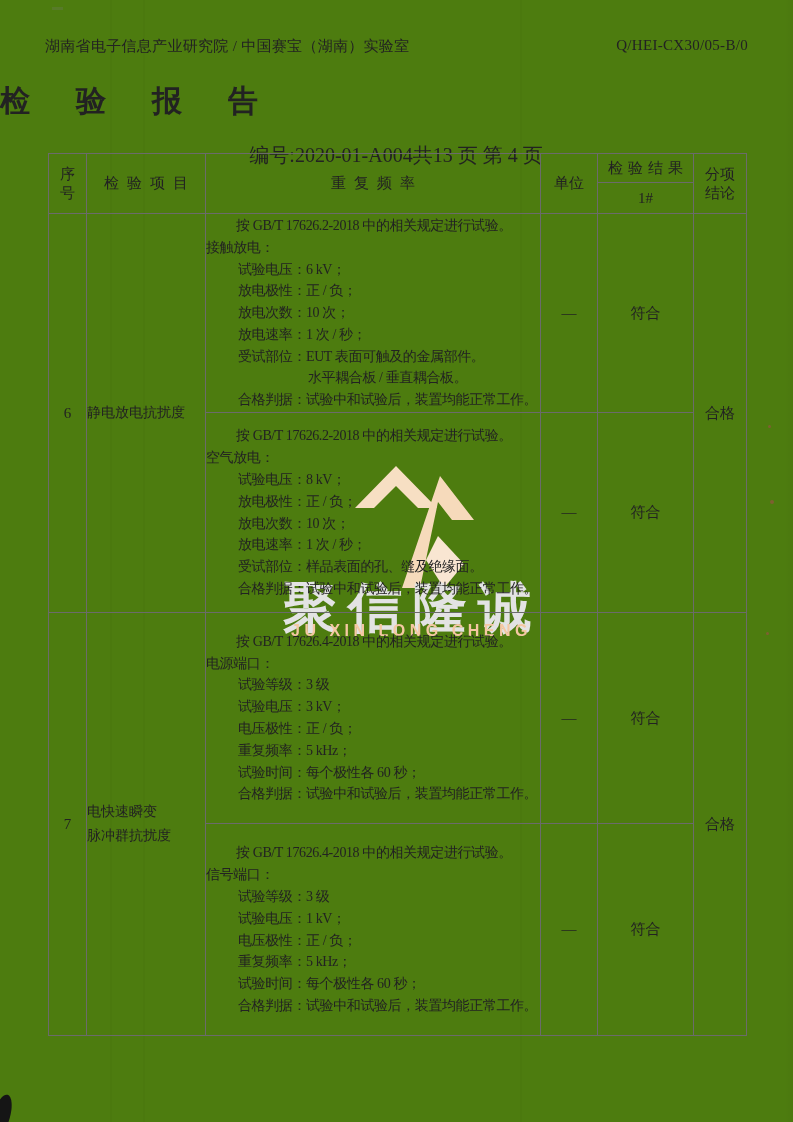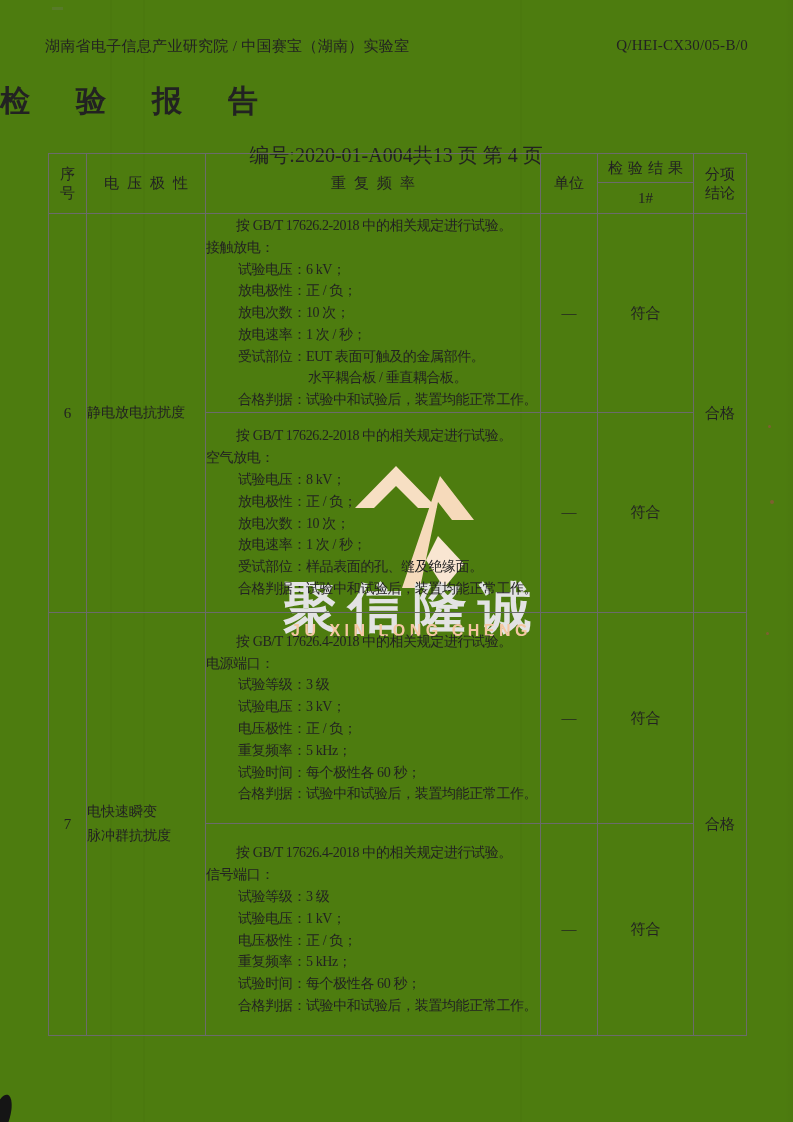--- a/index.html
+++ b/index.html
@@ -90,21 +90,21 @@
         <col style="width:119px">
         <col style="width:335px">
       <col style="width:57px">
         <col style="width:96px">
         <col style="width:53px">
     </colgroup>
     <thead>
       <tr class="h1">
         <th rowspan="2" class="th-pre">序
 号</th>
-        <th rowspan="2" class="sp8">电压极性</th>
+        <th rowspan="2" class="sp8">检验项目</th>
         <th rowspan="2" class="sp8">重复频率</th>
         <th rowspan="2">单位</th>
         <th class="sp5">检验结果</th>
         <th rowspan="2" class="th-pre">分项
 结论</th>
       </tr>
       <tr class="h2">
         <th>1#</th>
       </tr>
     </thead>

